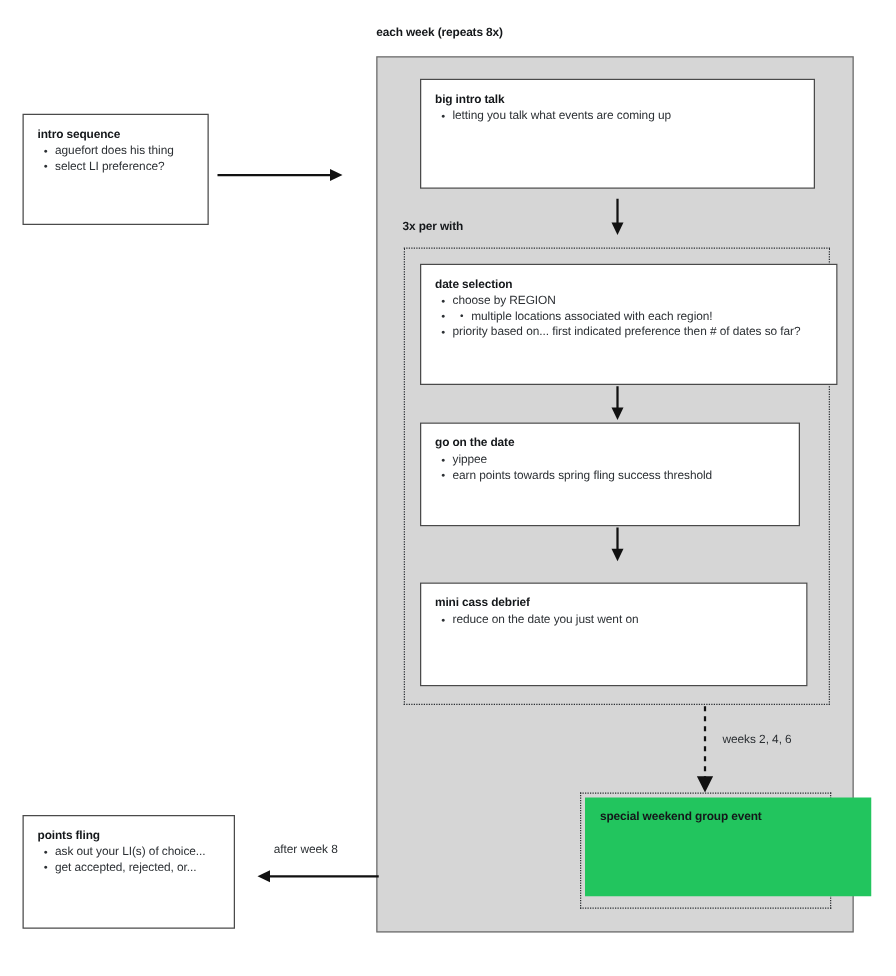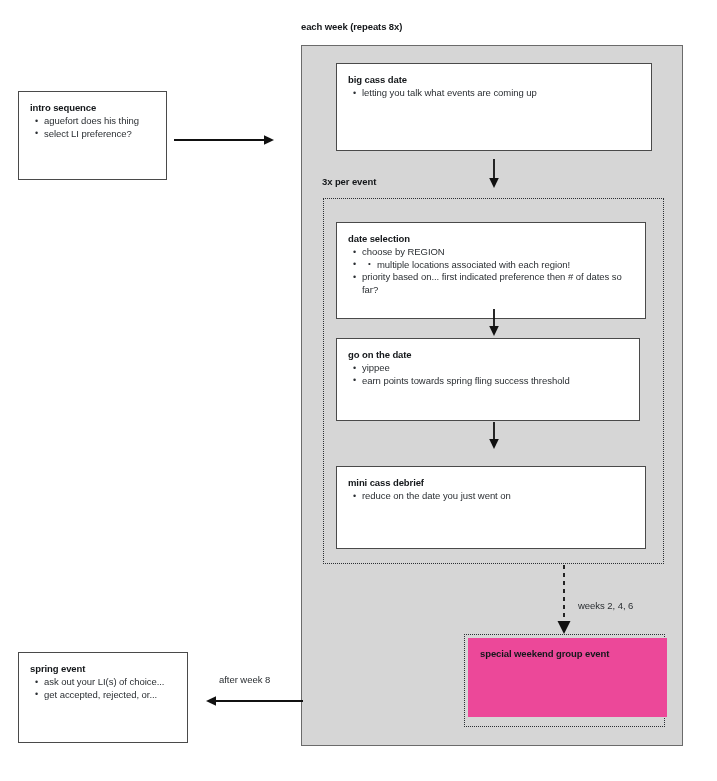--- a/index.html
+++ b/index.html
@@ -118,38 +118,38 @@
   </div>
 
   <div class="conn" style="left:172px; top:128px;">
     <svg width="104" height="24" viewBox="0 0 104 24">
       <line x1="2" y1="12" x2="94" y2="12" stroke="#111111" stroke-width="1.8"></line>
       <path d="M102 12 L92 7.2 L92 16.8 Z" fill="#111111"></path>
     </svg>
   </div>
 
   <div class="node" style="left:336px; top:63px; width:316px; height:88px;">
-    <div class="title">big cass date</div>
+    <div class="title">big intro talk</div>
     <ul>
       <li>letting you talk what events are coming up</li>
     </ul>
   </div>
 
   <div class="conn" style="left:482px; top:158px;">
     <svg width="24" height="32" viewBox="0 0 24 32">
       <line x1="12" y1="1" x2="12" y2="22" stroke="#111111" stroke-width="1.8"></line>
       <path d="M12 30 L7.2 20 L16.8 20 Z" fill="#111111"></path>
     </svg>
   </div>
 
-  <div class="group-label" style="left:322px; top:176px;">3x per event</div>
+  <div class="group-label" style="left:322px; top:176px;">3x per with</div>
 
   <div class="group-dotted" style="left:323px; top:198px; width:341px; height:366px;"></div>
 
-  <div class="node" style="left:336px; top:222px; width:310px; height:97px;">
+  <div class="node" style="left:336px; top:211px; width:334px; height:97px;">
     <div class="title">date selection</div>
     <ul>
       <li>choose by REGION</li>
       <li style="list-style:none; padding:0; margin:0;">
 
         <ul style="padding-left:15px;">
           <li>multiple locations associated with each region!</li>
         </ul>
       </li>
       <li>priority based on... first indicated preference then # of dates so far?</li>
@@ -184,30 +184,30 @@
       <li>reduce on the date you just went on</li>
     </ul>
   </div>
 
   <div class="conn" style="left:552px; top:564px;">
     <svg width="24" height="72" viewBox="0 0 24 72">
       <line x1="12" y1="1" x2="12" y2="58" stroke="#111111" stroke-width="1.8" stroke-dasharray="4,4"></line>
       <path d="M12 70 L5.5 57 L18.5 57 Z" fill="#111111"></path>
     </svg>
   </div>
-  <div class="edge-label" style="left:578px; top:586px;margin-top:14px;">weeks 2, 4, 6</div>
+  <div class="edge-label" style="left:578px; top:586px;">weeks 2, 4, 6</div>
 
   <div class="group-dotted" style="left:464px; top:634px; width:201px; height:93px;"></div>
 
-  <div class="node" style="left:468px; top:638px; width:199px; height:79px; border:none; background:#ec4899; padding:9px 10px 8px 12px;">
+  <div class="node" style="left:468px; top:638px; width:229px; height:79px; border:none; background:#22c55e; padding:9px 10px 8px 12px;">
     <div class="title">special weekend group event</div>
   </div>
 
   <div class="node" style="left:18px; top:652px; width:170px; height:91px;">
-    <div class="title">spring event</div>
+    <div class="title">points fling</div>
     <ul>
       <li>ask out your LI(s) of choice...</li>
       <li>get accepted, rejected, or...</li>
     </ul>
   </div>
 
   <div class="conn" style="left:205px; top:690px;">
     <svg width="100" height="22" viewBox="0 0 100 22">
       <line x1="98" y1="11" x2="10" y2="11" stroke="#111111" stroke-width="1.8"></line>
       <path d="M1 11 L11 6.2 L11 15.8 Z" fill="#111111"></path>

